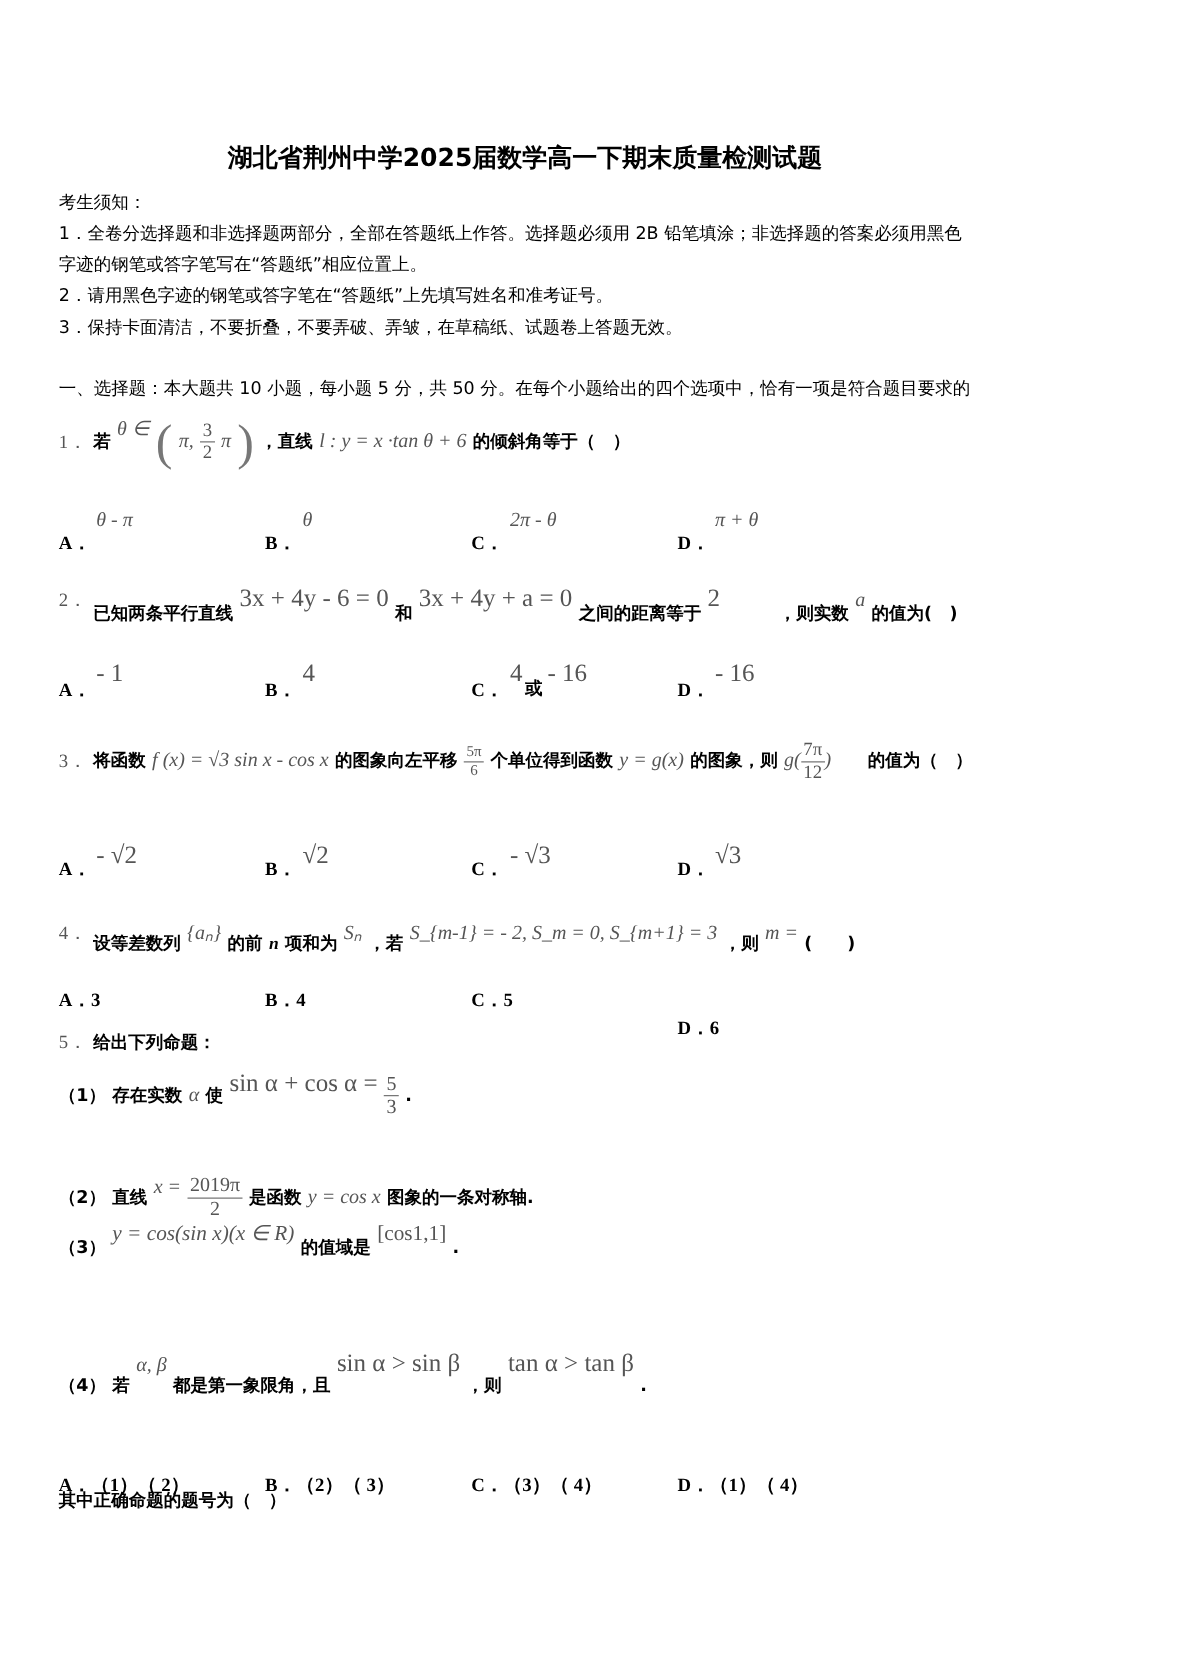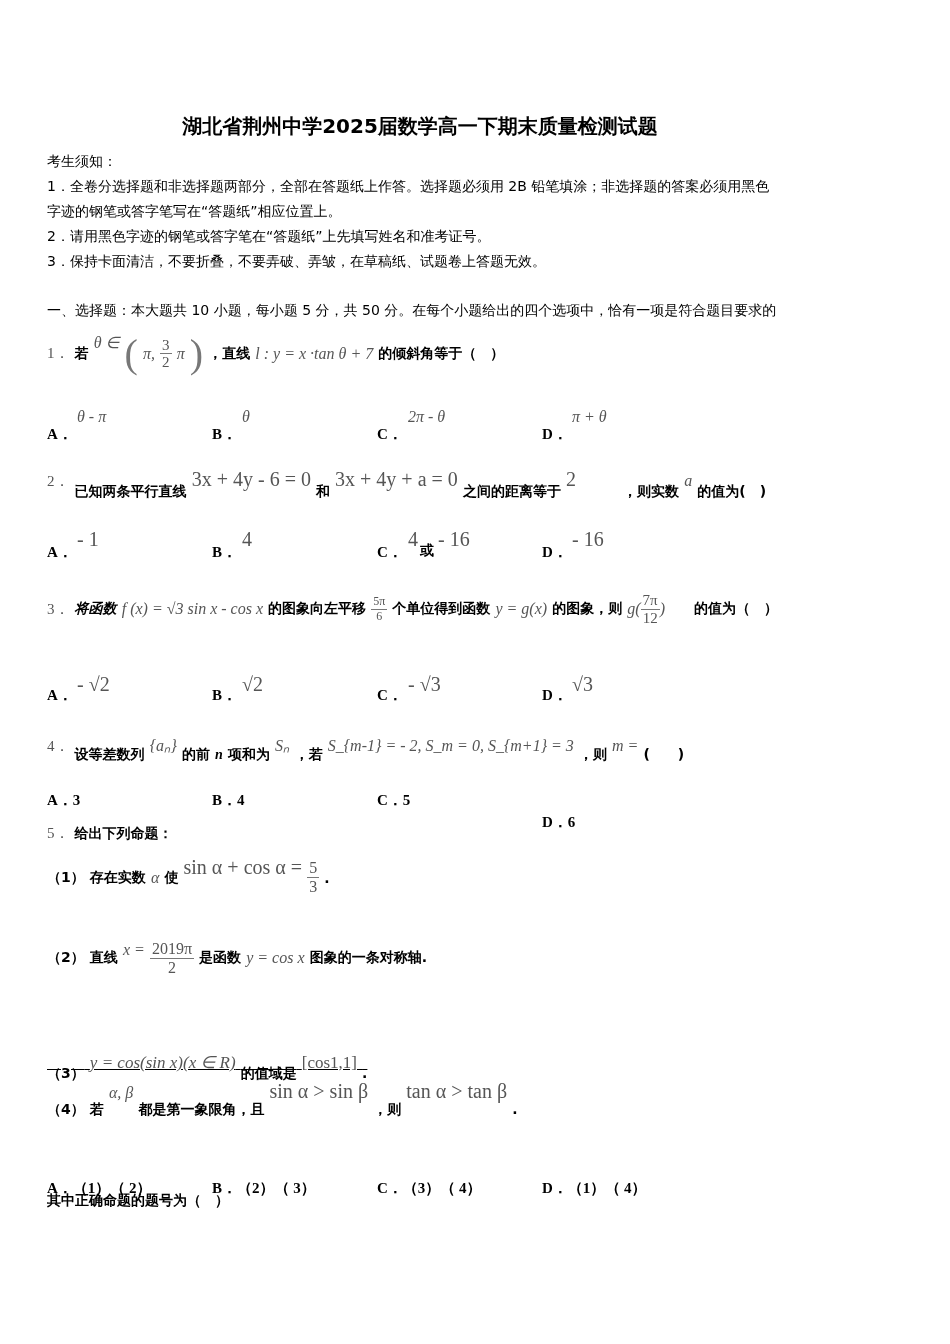--- a/index.html
+++ b/index.html
@@ -36,21 +36,21 @@
   <span class="math" style="vertical-align:10px;">θ ∈</span>
   <span class="paren-big">(</span>
   <span class="math" style="vertical-align:middle;">π,</span>
   <span class="frac" style="font-size:15px;">
     <span class="n">3</span>
     <span class="d">2</span>
   </span>
   <span class="math" style="vertical-align:middle;">π</span>
   <span class="paren-big">)</span>
   <span class="cn b" style="vertical-align:middle;">，直线</span>
-  <span class="math" style="vertical-align:middle;">l : y = x ·tan θ + 7</span>
+  <span class="math" style="vertical-align:middle;">l : y = x ·tan θ + 6</span>
   <span class="cn b" style="vertical-align:middle;">的倾斜角等于（　）</span>
 </div>
 
 <div class="abs" style="top:424px; left:47px;"><span class="opt-label">A．</span></div>
 <div class="abs math" style="top:408px; left:77px;">θ - π</div>
 <div class="abs" style="top:424px; left:212px;"><span class="opt-label">B．</span></div>
 <div class="abs math" style="top:408px; left:242px;">θ</div>
 <div class="abs" style="top:424px; left:377px;"><span class="opt-label">C．</span></div>
 <div class="abs math" style="top:408px; left:408px;">2π - θ</div>
 <div class="abs" style="top:424px; left:542px;"><span class="opt-label">D．</span></div>
@@ -75,21 +75,21 @@
 <div class="abs mathn" style="top:528px; left:242px;">4</div>
 <div class="abs" style="top:542px; left:377px;"><span class="opt-label">C．</span></div>
 <div class="abs mathn" style="top:528px; left:408px;">4</div>
 <div class="abs cn b" style="top:542px; left:420px;">或</div>
 <div class="abs mathn" style="top:528px; left:438px;">- 16</div>
 <div class="abs" style="top:542px; left:542px;"><span class="opt-label">D．</span></div>
 <div class="abs mathn" style="top:528px; left:572px;">- 16</div>
 
 <div class="abs" style="top:592px; left:47px; height:50px;">
   <span class="mathn" style="font-size:15px; vertical-align:middle;">3．</span>
-  <span class="cn b" style="vertical-align:middle;font-style:italic;">将函数</span>
+  <span class="cn b" style="vertical-align:middle;">将函数</span>
   <span class="math" style="vertical-align:middle;">f (x) = √3 sin x - cos x</span>
   <span class="cn b" style="vertical-align:middle;">的图象向左平移</span>
   <span class="frac" style="font-size:12px;">
     <span class="n">5π</span>
     <span class="d">6</span>
   </span>
   <span class="cn b" style="vertical-align:middle;">个单位得到函数</span>
   <span class="math" style="vertical-align:middle;">y = g(x)</span>
   <span class="cn b" style="vertical-align:middle;">的图象，则</span>
   <span class="math" style="vertical-align:middle;">g(</span><span class="frac" style="font-size:15px;">
@@ -152,21 +152,21 @@
   <span class="math" style="vertical-align:8px;">x =</span>
   <span class="frac" style="font-size:16px;">
     <span class="n">2019π</span>
     <span class="d">2</span>
   </span>
   <span class="cn b" style="vertical-align:middle;">是函数</span>
   <span class="math" style="vertical-align:middle;">y = cos x</span>
   <span class="cn b" style="vertical-align:middle;">图象的一条对称轴.</span>
 </div>
 
-<div class="abs" style="top:1052px; left:47px;text-decoration:underline;">
+<div class="abs" style="top:976px; left:47px;">
   <span class="cn b" style="position:relative; top:10px;">（3）</span>
   <span class="math" style="font-size:17px;">y = cos(sin x)(x ∈ R)</span>
   <span class="cn b" style="position:relative; top:10px;">的值域是</span>
   <span class="mathn" style="font-size:17px;">[cos1,1]</span>
   <span class="cn b" style="position:relative; top:10px;">.</span>
 </div>
 
 <div class="abs" style="top:1080px; left:47px;">
   <span class="cn b" style="position:relative; top:16px;">（4）</span>
   <span class="cn b" style="position:relative; top:16px;">若</span>

